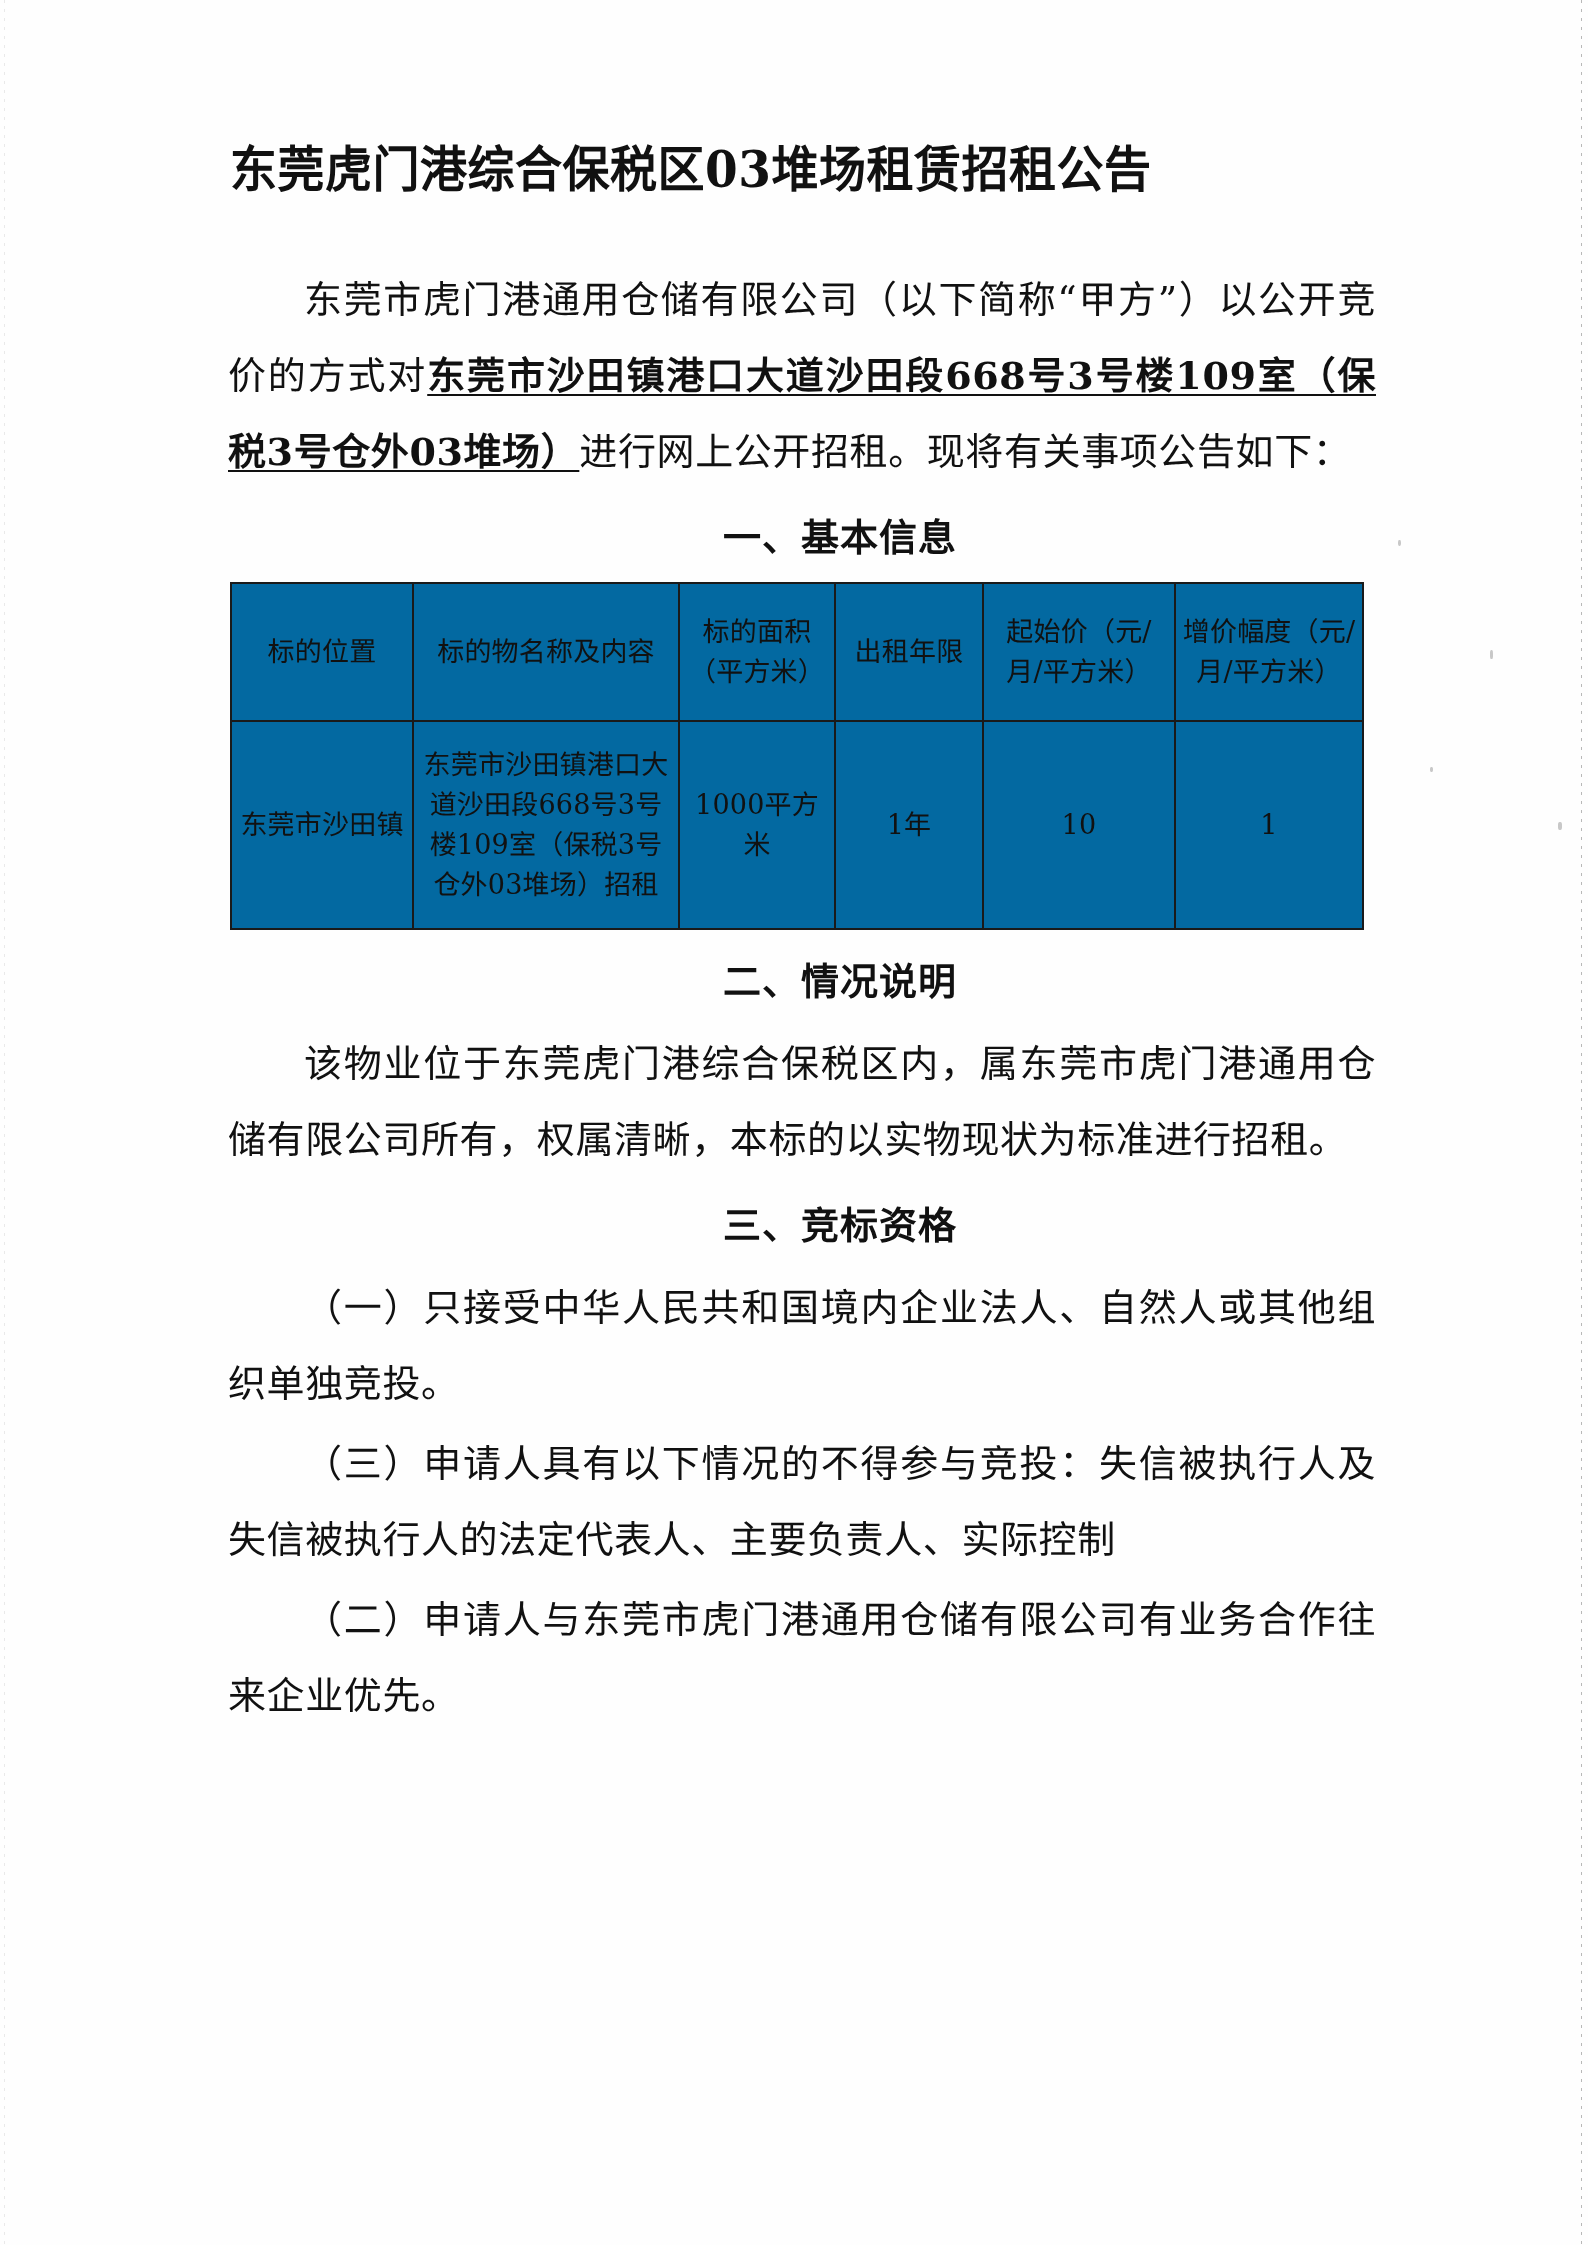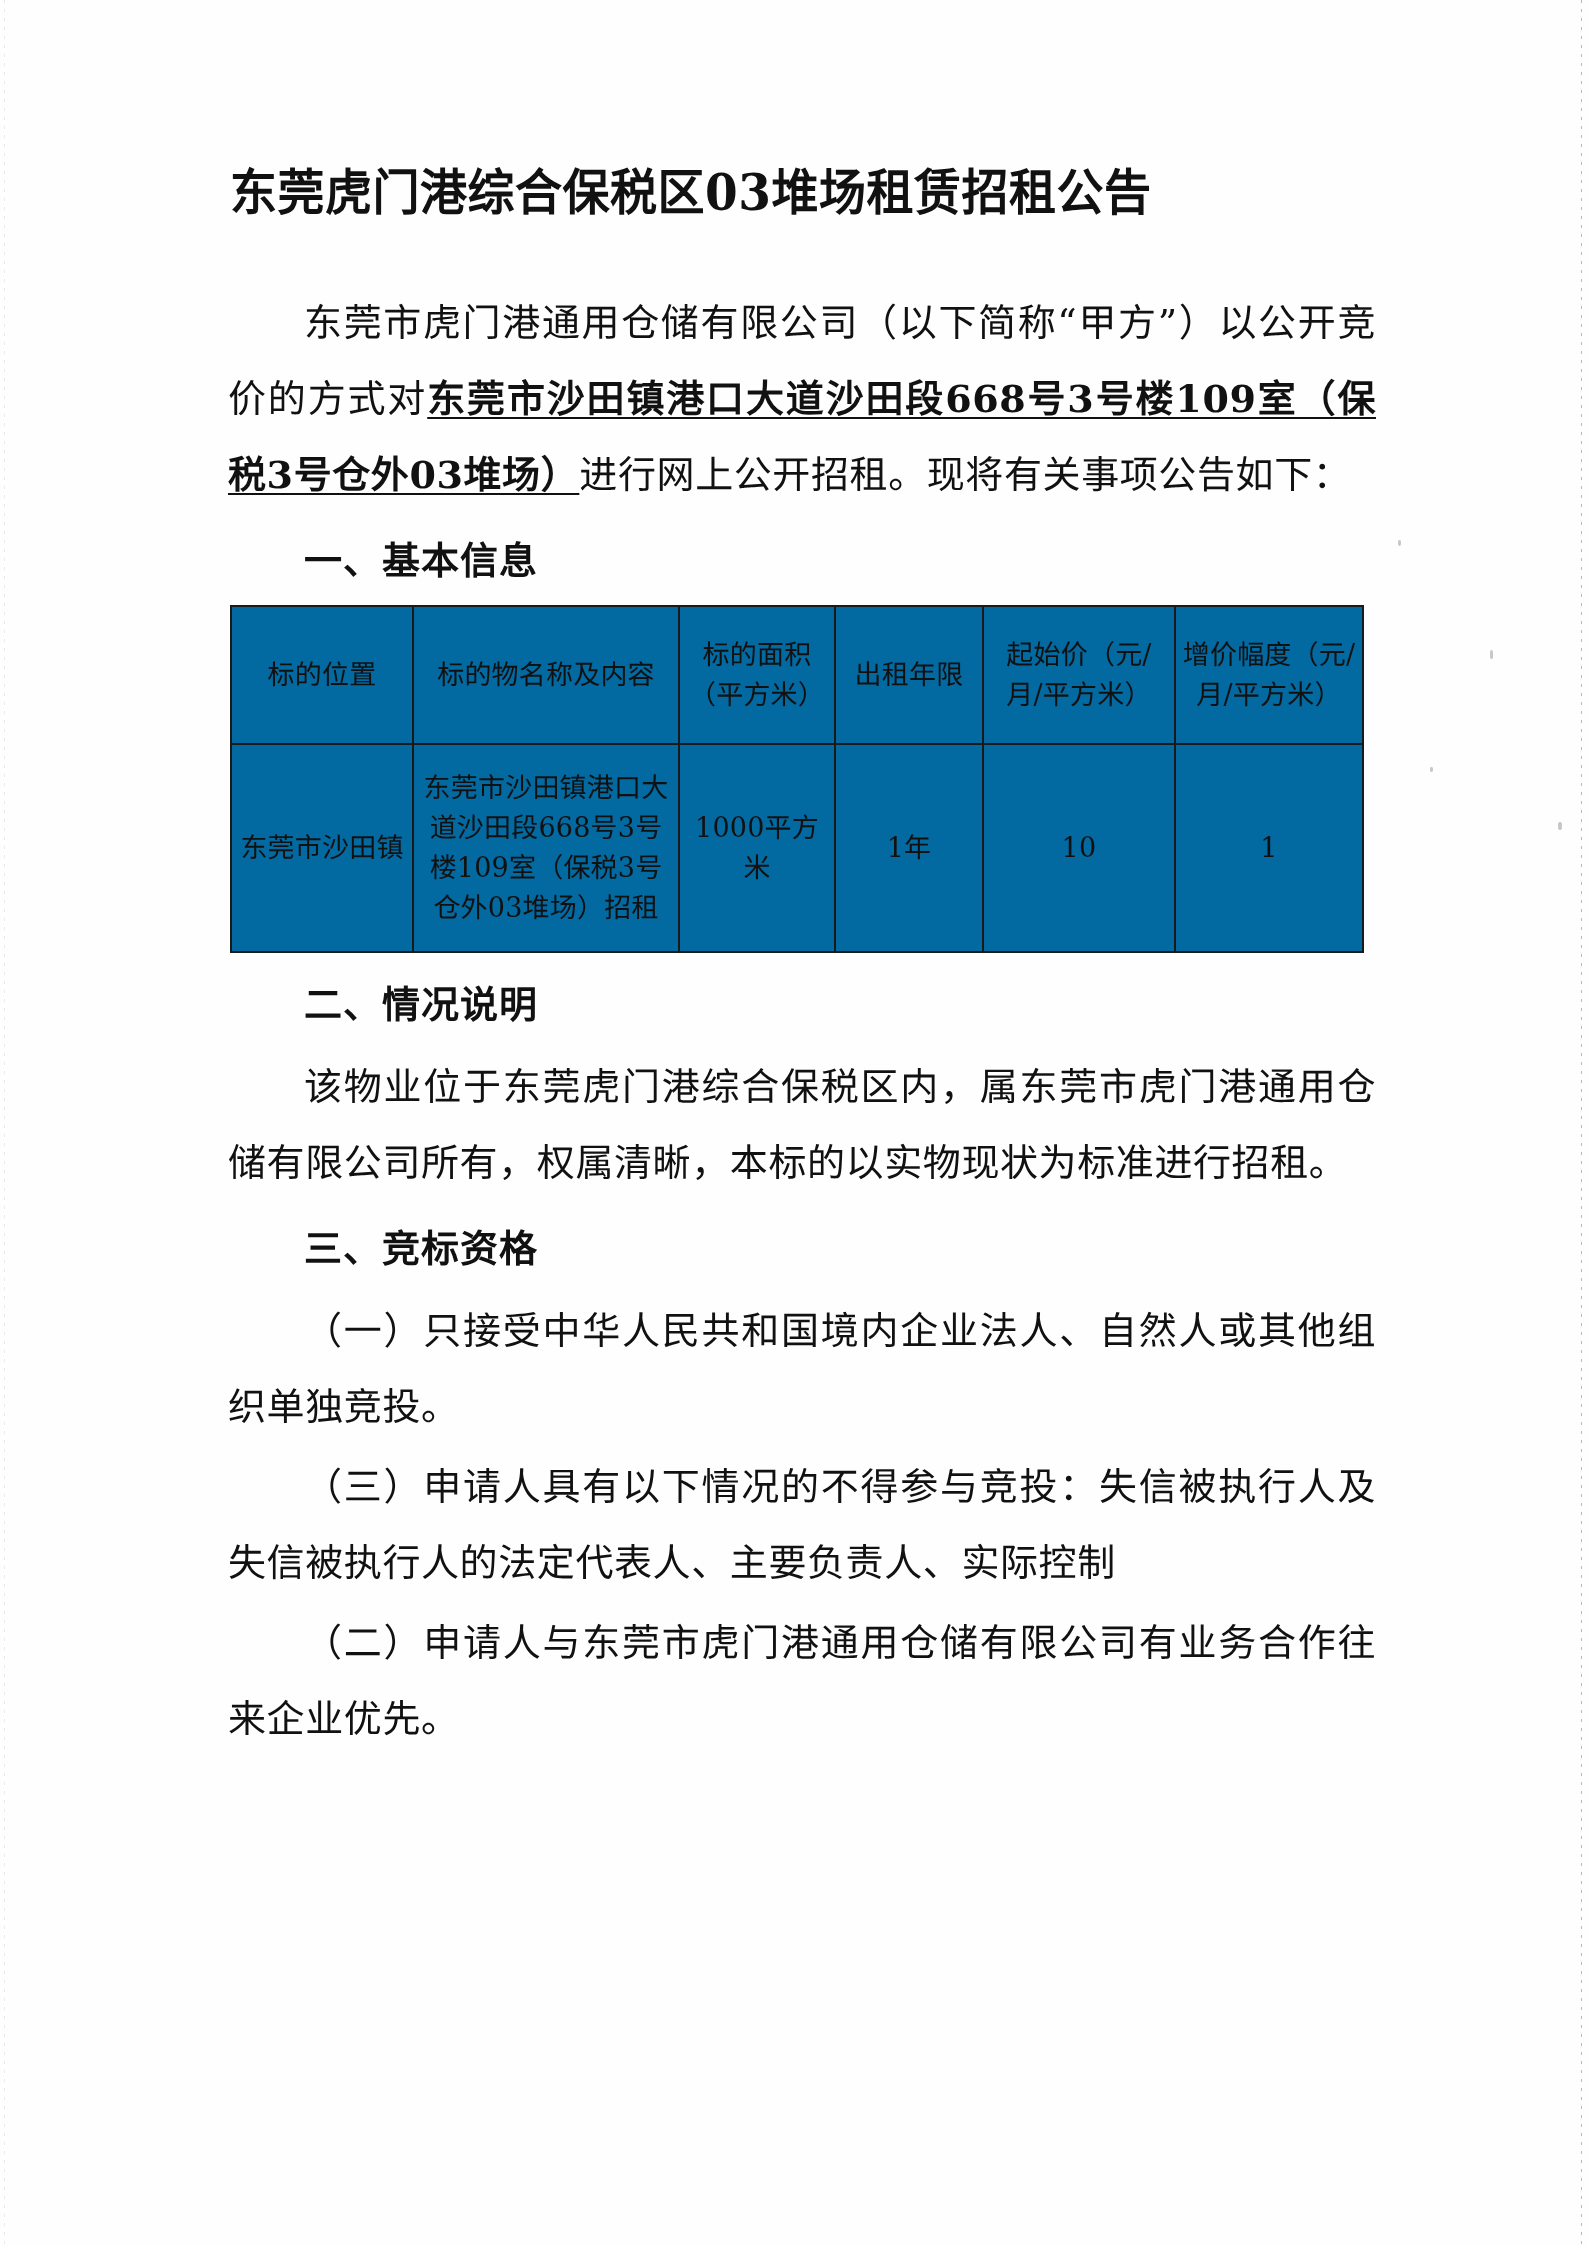--- a/index.html
+++ b/index.html
@@ -45,21 +45,21 @@
       rgba(255,255,255,0) 3px,
       rgba(255,255,255,0) 9px
     );
   }
   .edge-dotline.left { left: 4px; right: auto; opacity: .30; }
 
   
   .content {
     position: absolute;
     left: 228px;
-    top: 162px;
+    top: 139px;
     width: 1148px;
   }
 
   .doc-title {
     font-family: "DejaVu Serif", "Liberation Serif", serif;
     font-weight: 700;
     font-size: 47px;
     letter-spacing: .5px;
     line-height: 1.25;
     text-align: left;
@@ -88,20 +88,21 @@
   }
 
   .section-heading {
     font-family: "DejaVu Sans", "Liberation Sans", sans-serif;
     font-weight: 700;
     font-size: 38px;
     line-height: 76px;
     margin: 10px 0 6px 0;
     padding-left: 76px;
     letter-spacing: 1px;
+    text-align: center;
   }
 
   
   .tbl-wrap { margin: 6px 0 14px 2px; }
 
   table.info-table {
     border-collapse: collapse;
     width: 1132px;
     table-layout: fixed;
     border: 2.5px solid #1a1a1a;

